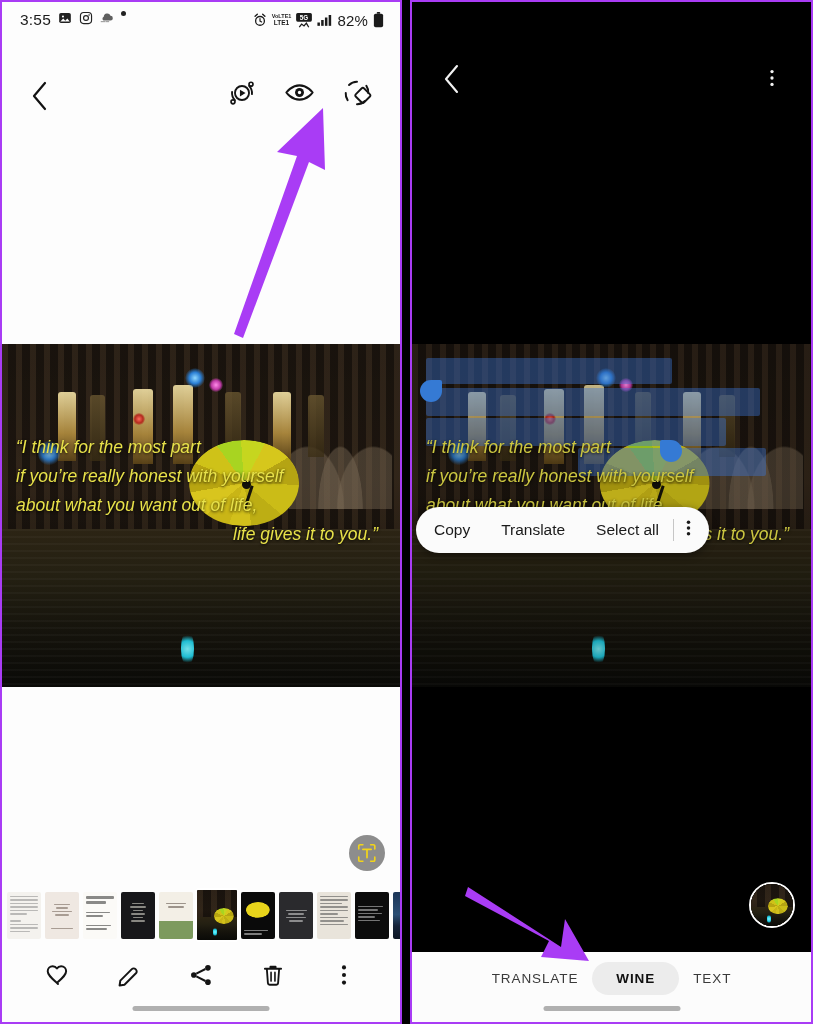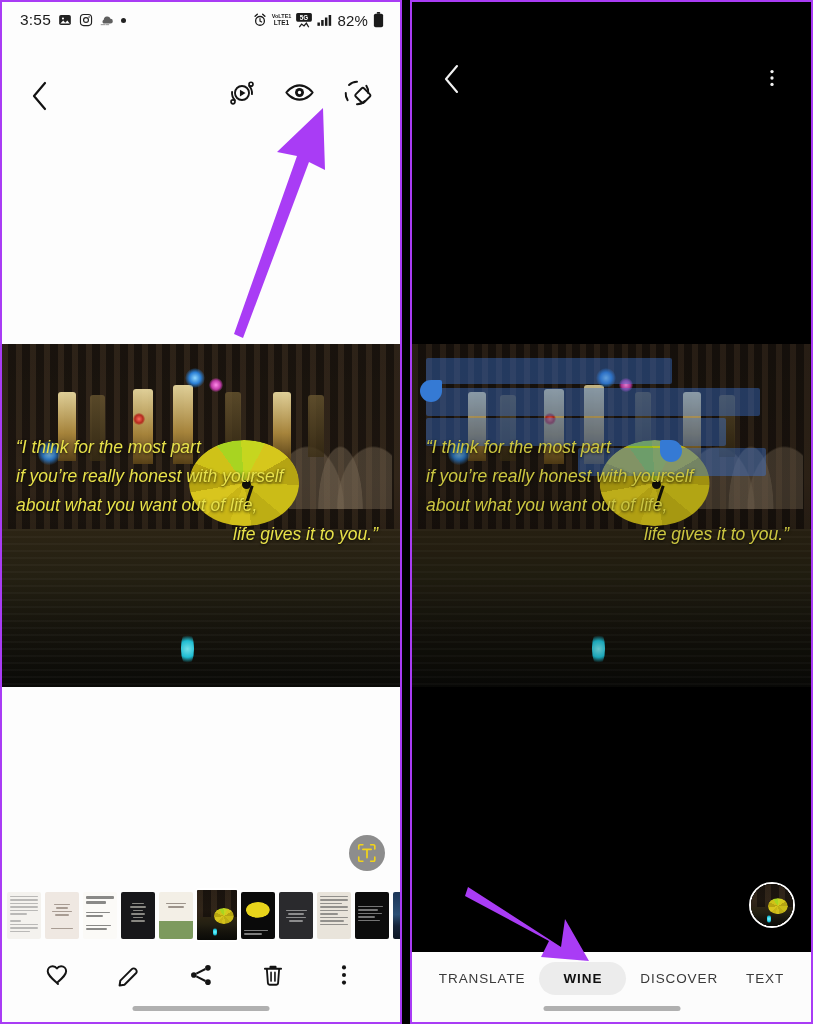--- a/index.html
+++ b/index.html
@@ -18,21 +18,21 @@
     overflow: hidden;
   }
   .panel-left  { left: 0;   width: 402px; background: #fdfdfd; }
   .panel-right { left: 410px; width: 403px; background: #000; }
 
   
   .statusbar {
     position: absolute; top: 0; left: 0; right: 0; height: 36px;
     display: flex; align-items: center; color: #1b1b1b; font-size: 15px;
   }
-  .sb-left { display: flex; align-items: center; gap: 7px; margin-left: 18px; }
+  .sb-left { display: flex; align-items: flex-start; gap: 7px; margin-left: 18px; }
   .sb-time { font-size: 15.5px; letter-spacing: .2px; }
   .sb-right { margin-left: auto; margin-right: 16px; display: flex; align-items: center; gap: 5px; }
   .sb-pct { font-size: 15px; letter-spacing: .2px; }
   .ic { display: inline-block; line-height: 0; }
   .tiny-stack { display:flex; flex-direction:column; align-items:center; line-height:1; font-size:6px; font-weight:bold; }
   .dot-sm { width: 5px; height: 5px; border-radius: 50%; background: #222; display:inline-block; }
 
   
   .ltoolbar {
     position: absolute; top: 70px; left: 0; right: 0; height: 52px;
@@ -521,38 +521,52 @@
       <div class="quote" style="top:26%">
         <span class="ln">“I think for the most part</span>
         <span class="ln">if you’re really honest with yourself</span>
         <span class="ln">about what you want out of life,</span>
         <span class="ln r">life gives it to you.”</span>
       </div>
       <div class="handle start" style="left:8px;top:36px"></div>
       <div class="handle" style="left:248px;top:96px"></div>
     </div>
 
+    <div class="ctxmenu">
+      <span class="mi">Copy</span>
+      <span class="gap"></span>
+      <span class="mi">Translate</span>
+      <span class="gap"></span>
+      <span class="mi">Select all</span>
+      <span class="ctx-div"></span>
+      <span class="mi">
+        <svg width="5" height="22" viewBox="0 0 6 24">
+            <circle cx="3" cy="5" r="2.1" fill="#1a1a1a"></circle>
+            <circle cx="3" cy="12" r="2.1" fill="#1a1a1a"></circle>
+            <circle cx="3" cy="19" r="2.1" fill="#1a1a1a"></circle>
+          </svg>
+      </span>
+    </div>
 
     <div class="rthumb">
       <div class="photo" style="position:absolute;inset:0">
         <div class="sky"></div>
         <div class="facade"></div>
         <div class="street"></div>
         <div class="umbrella" style="left:40%;top:34%;width:20px;height:16px">
             <div class="umb-canopy"></div>
           </div>
         <div class="glowcyan" style="left:38%;top:72%;width:4px;height:10px"></div>
       </div>
     </div>
 
     <div class="r-bottom-white"></div>
     <div class="rtabs">
       <span class="rtab">TRANSLATE</span>
       <span class="rtab active">WINE</span>
-      <span class="rtab">DISCOVER</span>
       <span class="rtab">TEXT</span>
     </div>
     <div class="rhomebar"></div>
   </div>
 
   <svg class="arrow" style="left:225px;top:100px;width:115px;height:240px" viewBox="0 0 115 240">
     <path d="M9 234 L72 56 L52 52 L98 8 L100 70 L84 62 L18 238 Z" fill="#a93cf5"></path>
   </svg>
   <svg class="arrow" style="left:465px;top:885px;width:130px;height:80px" viewBox="0 0 130 80">
     <path d="M3 2 L96 62 L100 34 L124 76 L76 72 L84 56 L0 11 Z" fill="#a93cf5"></path>

